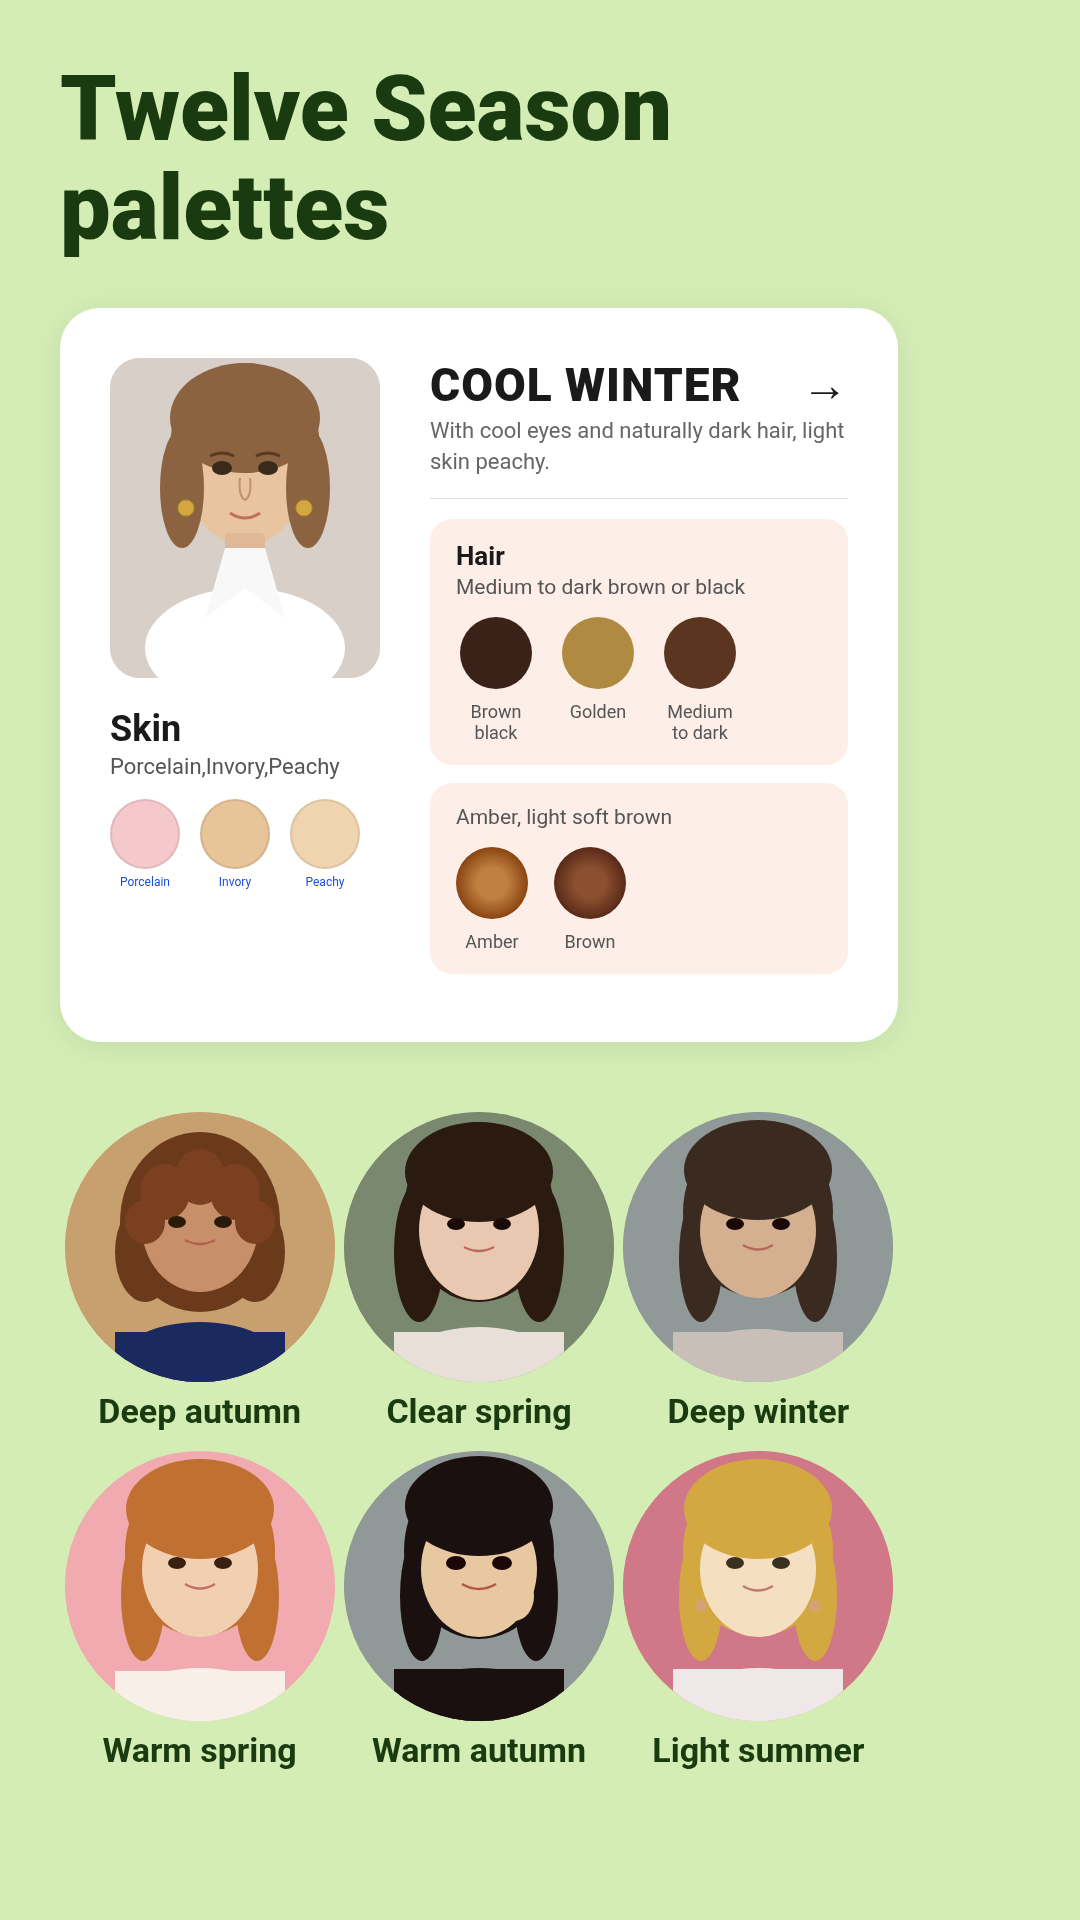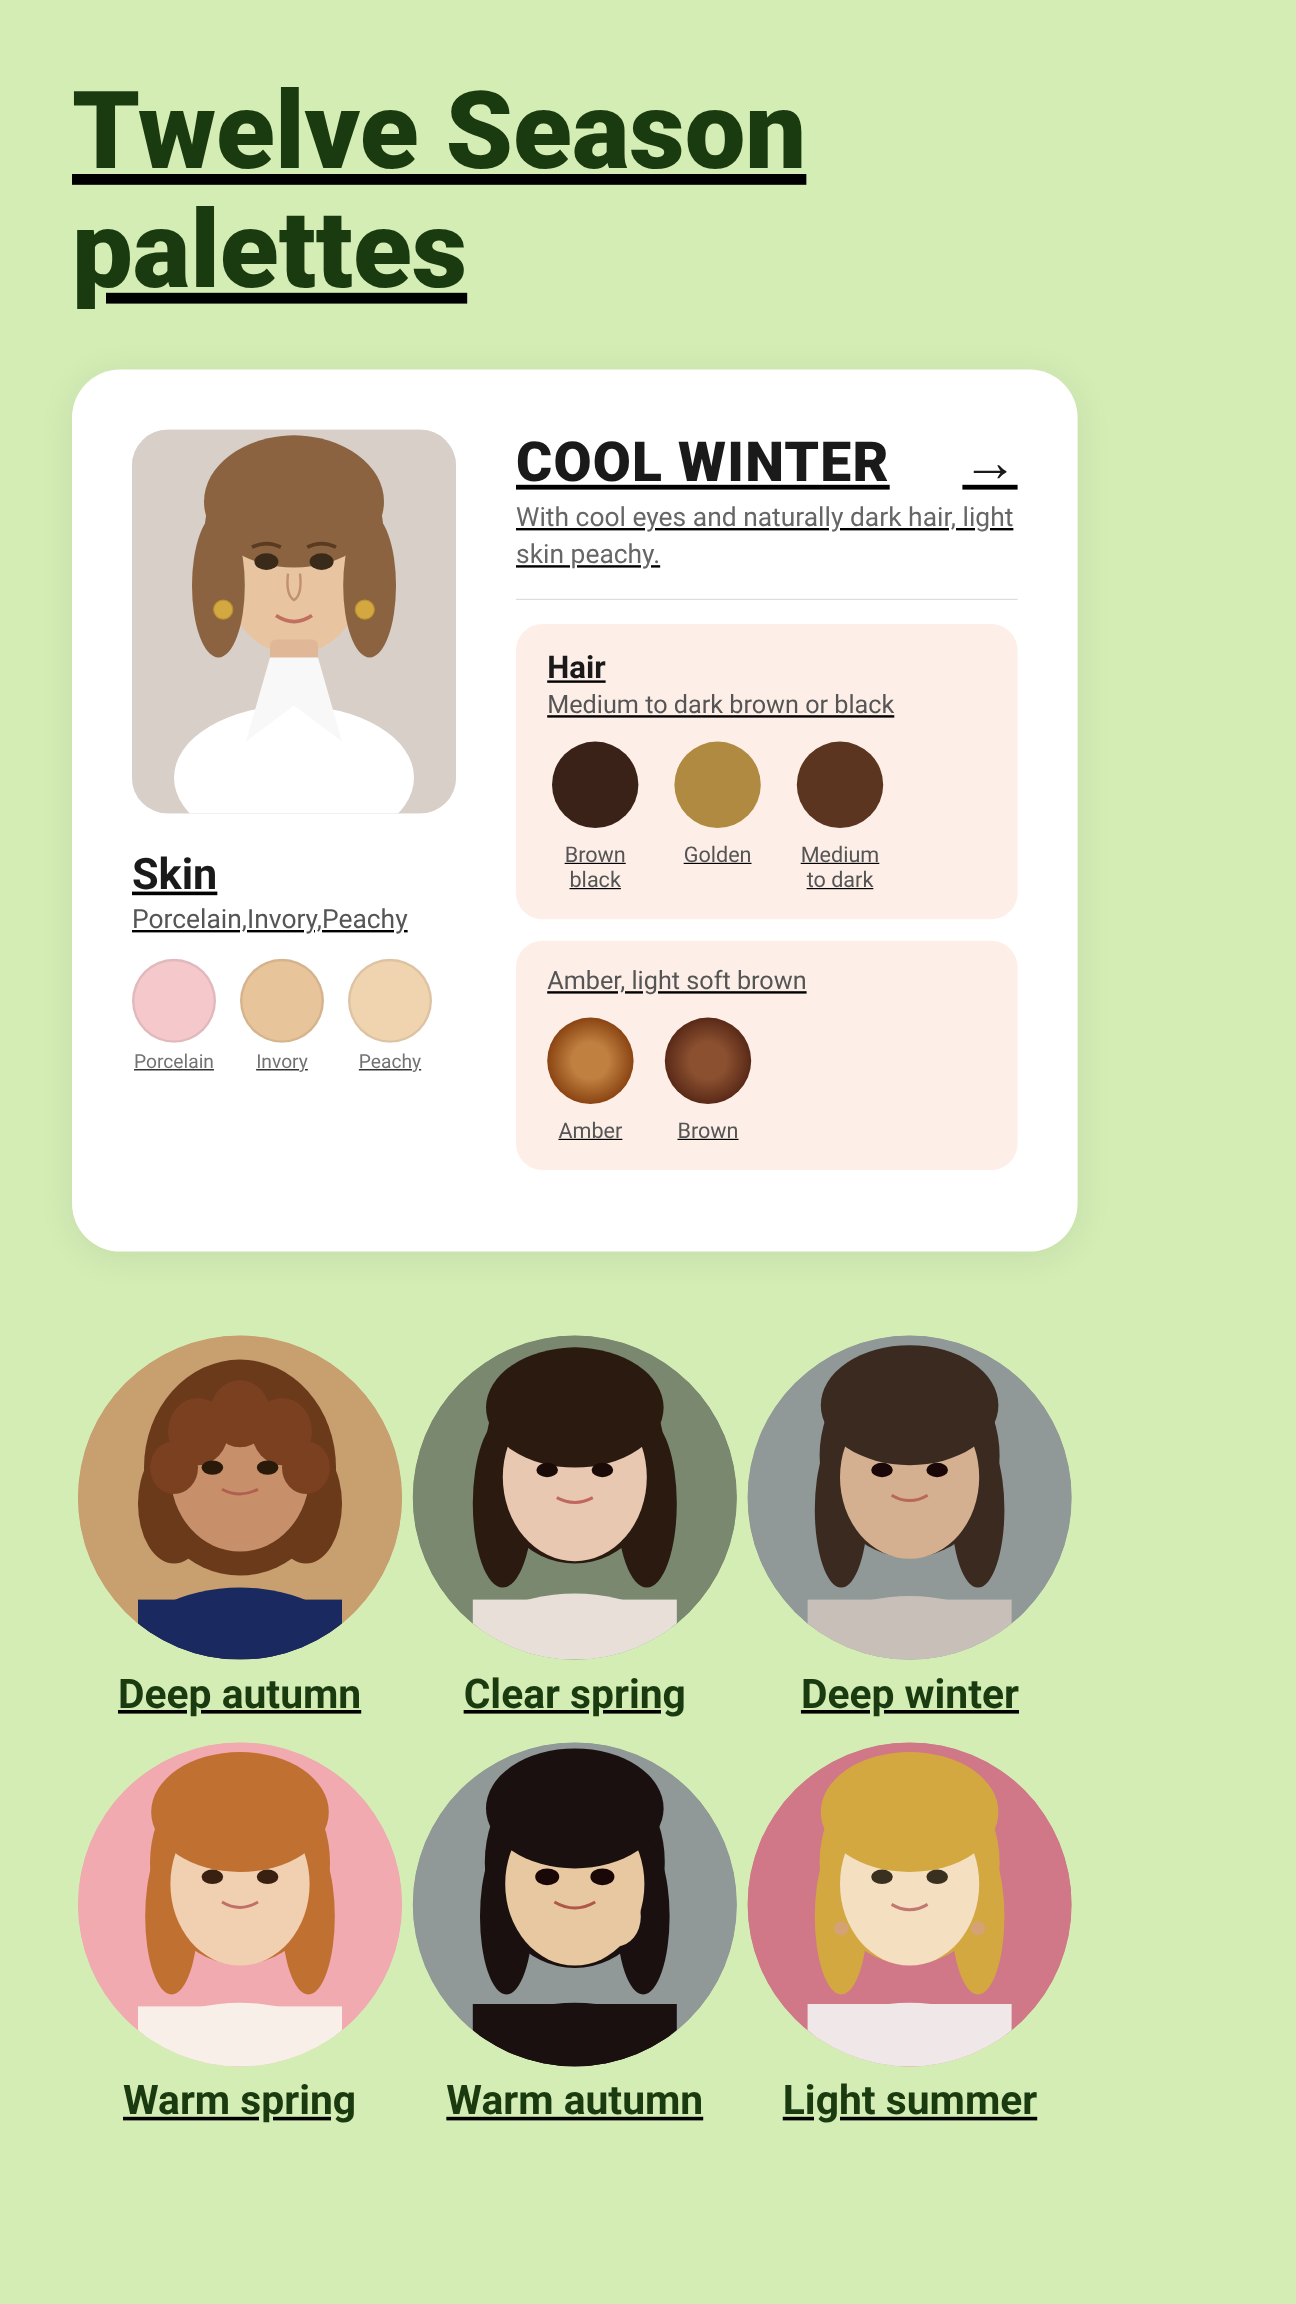--- a/index.html
+++ b/index.html
@@ -8,21 +8,20 @@
       width: 1080px;
       min-height: 1920px;
       background-color: #d4edb5;
       font-family: -apple-system, BlinkMacSystemFont, 'Segoe UI', Roboto, sans-serif;
       overflow-x: hidden;
     }
 
     .page-container {
       width: 948px;
       padding: 60px 50px 60px 60px;
-      text-decoration: underline;
     }
 
     .main-title {
       font-size: 90px;
       font-weight: 900;
       color: #1a3a0f;
       line-height: 1.1;
       margin-bottom: 50px;
     }
 
@@ -90,22 +89,22 @@
     }
 
     .swatch-circle {
       width: 70px;
       height: 70px;
       border-radius: 50%;
       border: 2px solid rgba(0,0,0,0.08);
     }
 
     .swatch-label {
-      font-size: 16px;
-      color: #737373;
+      font-size: 12px;
+      color: #1d4ed8;
       text-align: center;
     }
 
     
     .card-right {
       flex: 1;
       display: flex;
       flex-direction: column;
     }
 

